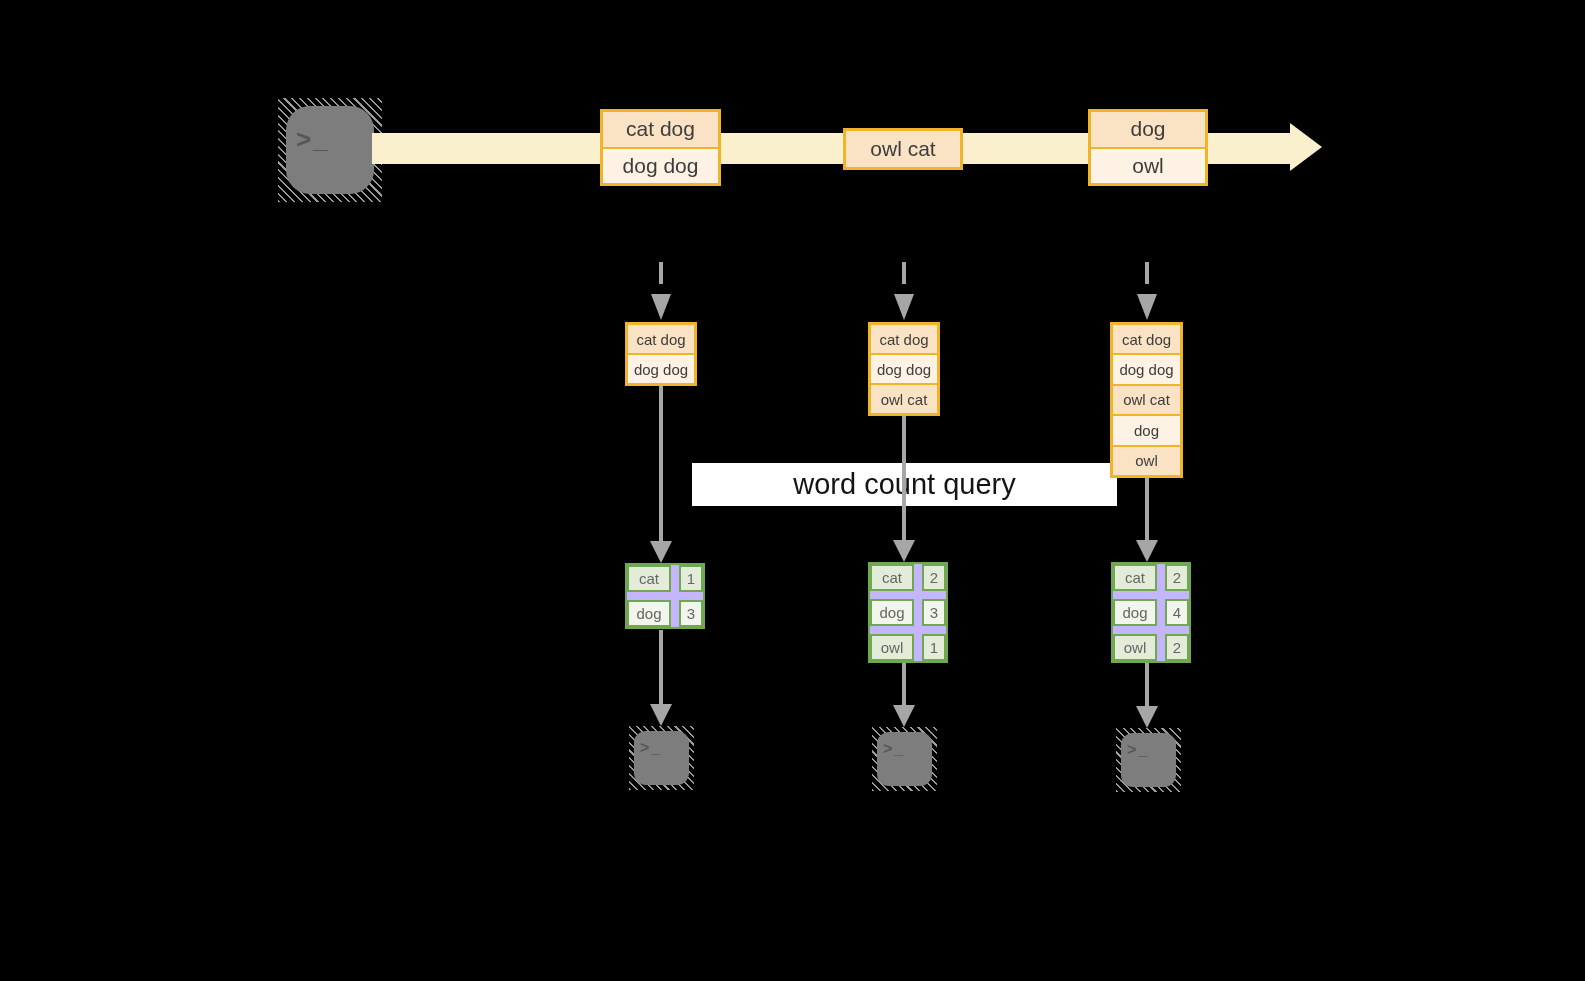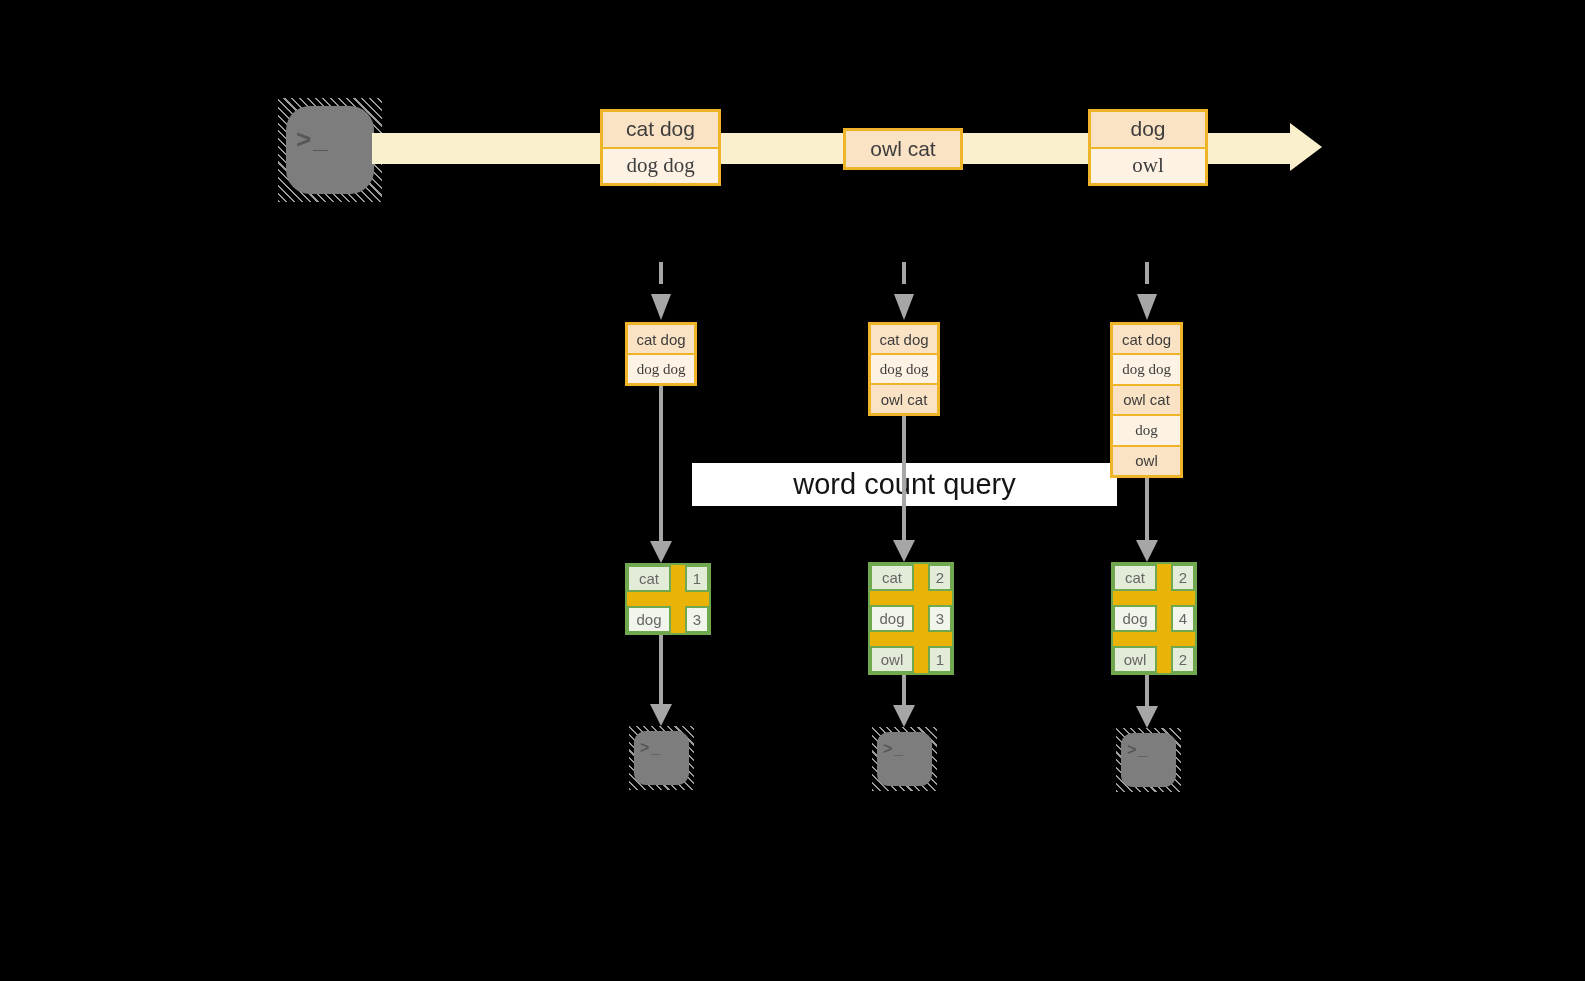--- a/index.html
+++ b/index.html
@@ -28,21 +28,21 @@
   
   .obox {
     position:absolute; z-index:3; display:grid; grid-auto-rows:1fr; gap:2px;
     background:var(--gold); border:3px solid var(--gold); box-sizing:border-box;
   }
   .orow {
     display:flex; align-items:center; justify-content:center;
     color:#3d3d3d; white-space:nowrap;
   }
   .orow.dark  { background:var(--peachDark); }
-  .orow.light { background:var(--peachLight);font-family:Liberation Serif, serif; }
+  .orow.light { background:var(--peachLight); }
   .obox.ev .orow { font-size:21px; }
   .obox.buf .orow { font-size:15px; }
   
   .aline { position:absolute; width:4px; background:var(--arrow); z-index:2; }
   .ahead {
     position:absolute; width:0; height:0; z-index:2;
     border-left:11px solid transparent; border-right:11px solid transparent;
     border-top:22px solid var(--arrow);
   }
   .dhead {
@@ -52,21 +52,21 @@
   }
   
   .qbox {
     position:absolute; left:692px; top:463px; width:425px; height:43px; z-index:1;
     background:#ffffff; display:flex; align-items:center; justify-content:center;
     color:#141414; font-size:29px;
   }
   
   .wtable {
     position:absolute; z-index:3; display:grid; grid-template-columns:44px 24px;
-    gap:14px; background:#eab308; border:2px solid var(--green); box-sizing:content-box;
+    gap:8px; background:#c4b5fd; border:2px solid var(--green); box-sizing:content-box;
   }
   .wcell {
     height:27px; border:2px solid var(--green); box-sizing:border-box;
     display:flex; align-items:center; justify-content:center;
     color:#666; font-size:15px;
   }
   .wcell.dark  { background:var(--greenDark); }
   .wcell.light { background:var(--greenLight); }
 </style>
 </head>

